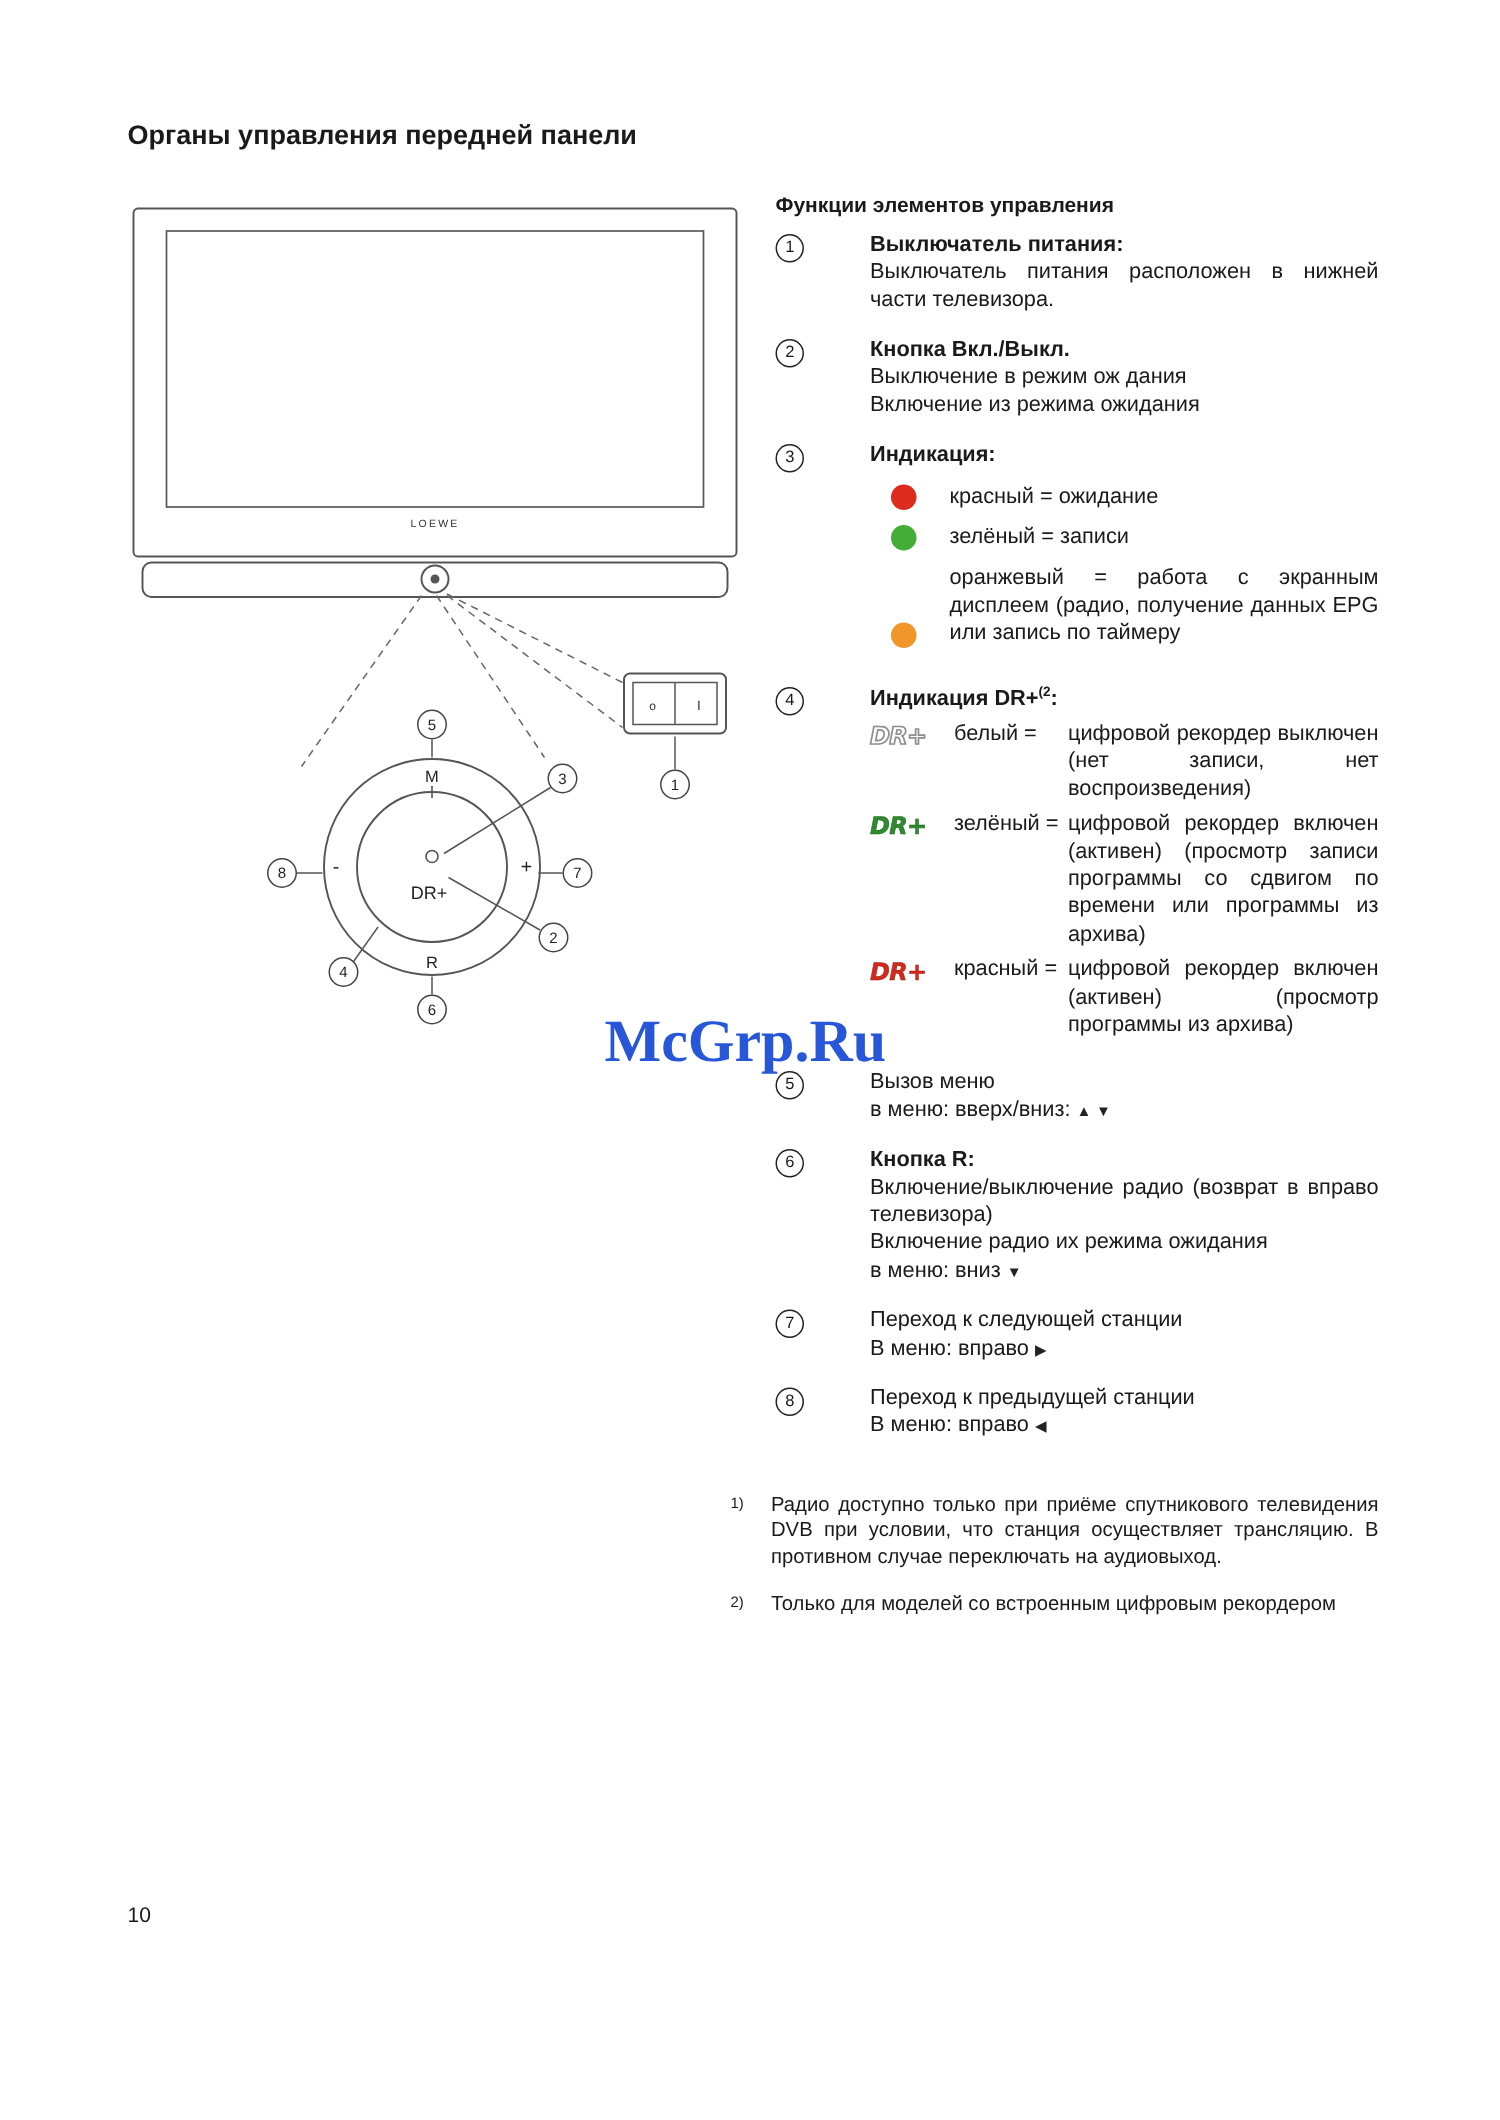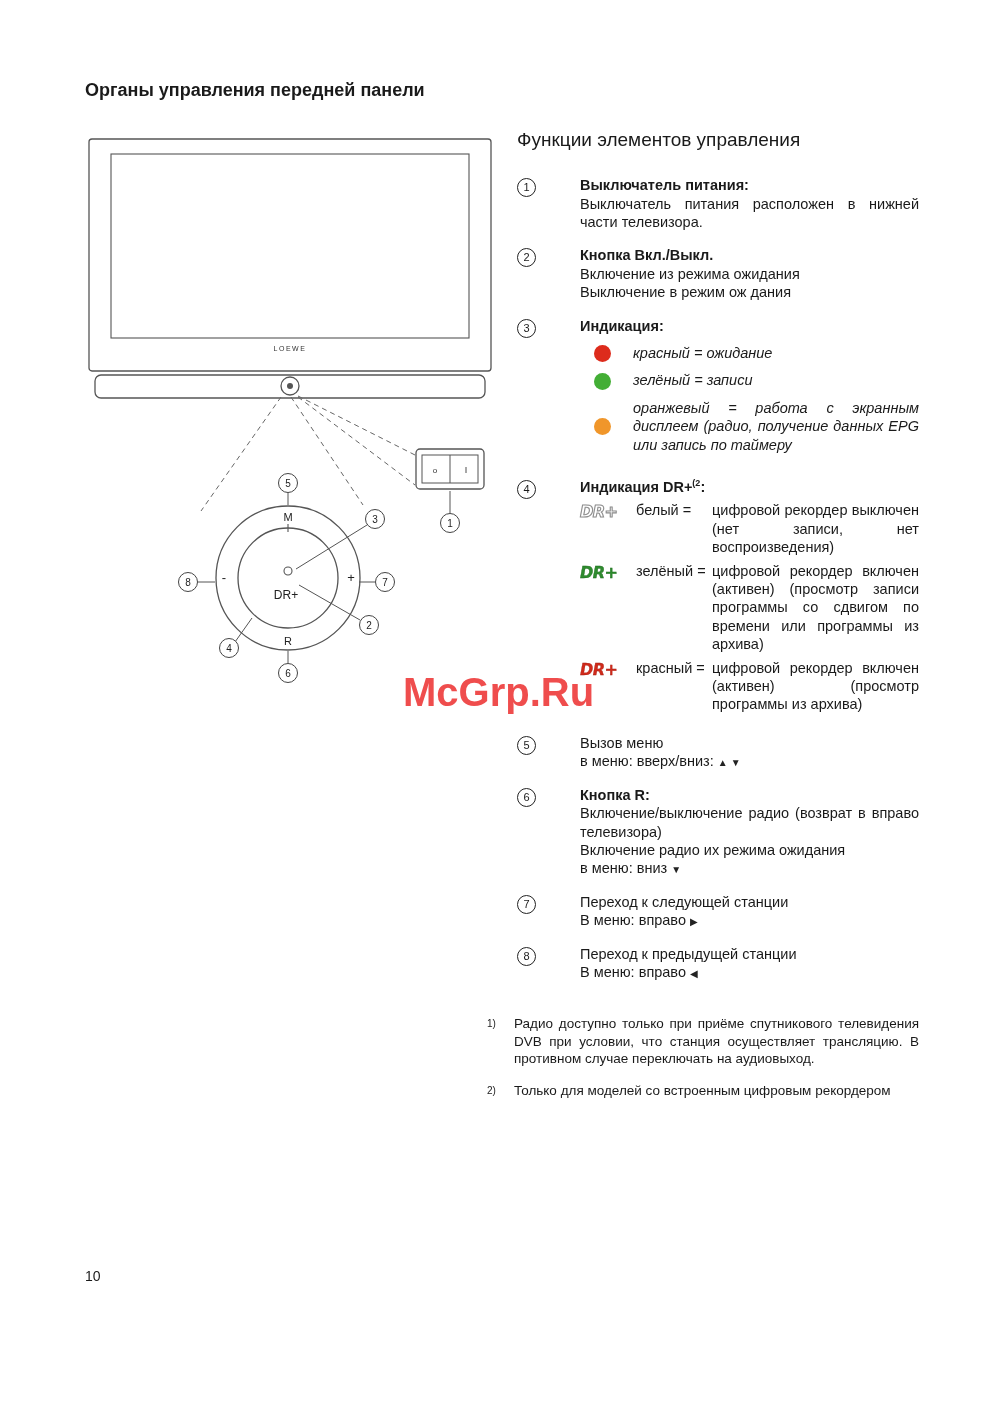--- a/index.html
+++ b/index.html
@@ -10,32 +10,32 @@
   .title {
     position:absolute; left:85px; top:80px; font-size:18px; font-weight:bold;
   }
   .diagram-wrap { position:absolute; left:85px; top:133px; }
   svg text { font-family:"Liberation Sans","DejaVu Sans",sans-serif; }
 
   .right-col {
     position:absolute; left:517px; top:128px; width:402px;
     font-size:14.5px; line-height:1.27;
   }
-  .rc-heading { font-size:19px; font-weight:normal; margin-bottom:24px; }
+  .rc-heading { font-size:14px; font-weight:bold; margin-bottom:8px; }
 
   .item { display:flex; margin-bottom:15px; }
   .item-num { width:44px; flex:none; padding-top:1px; }
   .circ {
     display:inline-flex; width:17px; height:17px; border:1px solid #222; border-radius:50%;
     align-items:center; justify-content:center; font-size:11px; line-height:1;
   }
   .item-body { flex:1; text-align:justify;margin-left:19px; }
   .item-title { font-weight:bold; }
 
-  .ind-row { display:flex; align-items:center; margin:9px 0 9px 14px;font-style:italic; }
+  .ind-row { display:flex; align-items:flex-end; margin:9px 0 9px 14px; }
   .dot { width:17px; height:17px; border-radius:50%; flex:none; margin-right:22px; margin-top:1px; }
   .ind-text { flex:1; text-align:justify; }
 
   .dr-row { display:flex; margin:5px 0; }
   .dr-logo {
     width:56px; flex:none; font-weight:bold; font-style:italic; font-size:16px;
     letter-spacing:-0.5px; padding-top:1px; font-family:"DejaVu Sans",sans-serif;
   }
   .dr-white { -webkit-text-stroke:1.1px #8f8f8f; text-shadow:0 0 1px #9a9a9a; }
   .dr-green { -webkit-text-stroke:0.4px #1e6b1e; }
@@ -46,22 +46,22 @@
   .arrow { font-size:10px; color:#222; letter-spacing:3px; }
   sup.fnref { font-size:9px; }
 
   .footnotes { margin-left:-30px; margin-top:34px; font-size:13.5px; line-height:1.3; width:432px; }
   .footnote { display:flex; margin-bottom:14px; }
   .fn-mark { width:27px; flex:none; font-size:10px; padding-top:2px; }
   .fn-text { flex:1; text-align:justify; }
 
   .watermark {
     position:absolute; left:403px; top:670px; z-index:5;
-    font-family:Liberation Sans, sans-serif;
-    font-weight:bold; font-size:40px; color:#ef4444; opacity:0.95;
+    font-family:Liberation Serif, serif;
+    font-weight:bold; font-size:40px; color:#1d4ed8; opacity:0.95;
     pointer-events:none; white-space:nowrap;
   }
   .page-num { position:absolute; left:85px; top:1268px; font-size:14px; }
 </style>
 </head>
 <body>
 
 <div class="page">
 
   <div class="title">Органы управления передней панели</div>
@@ -149,22 +149,22 @@
       <div class="item-body">
         <div class="item-title">Выключатель питания:</div>
         <div>Выключатель питания расположен в нижней части телевизора.</div>
       </div>
     </div>
 
     <div class="item">
       <div class="item-num"><span class="circ">2</span></div>
       <div class="item-body">
         <div class="item-title">Кнопка Вкл./Выкл.</div>
+        <div>Выключение в режим ож дания</div>
         <div>Включение из режима ожидания</div>
-        <div>Выключение в режим ож дания</div>
       </div>
     </div>
 
     <div class="item">
       <div class="item-num"><span class="circ">3</span></div>
       <div class="item-body">
         <div class="item-title">Индикация:</div>
         <div class="ind-row">
           <span class="dot" style="background-color: rgb(221, 43, 28);"></span>
           <div class="ind-text">красный = ожидание</div>

